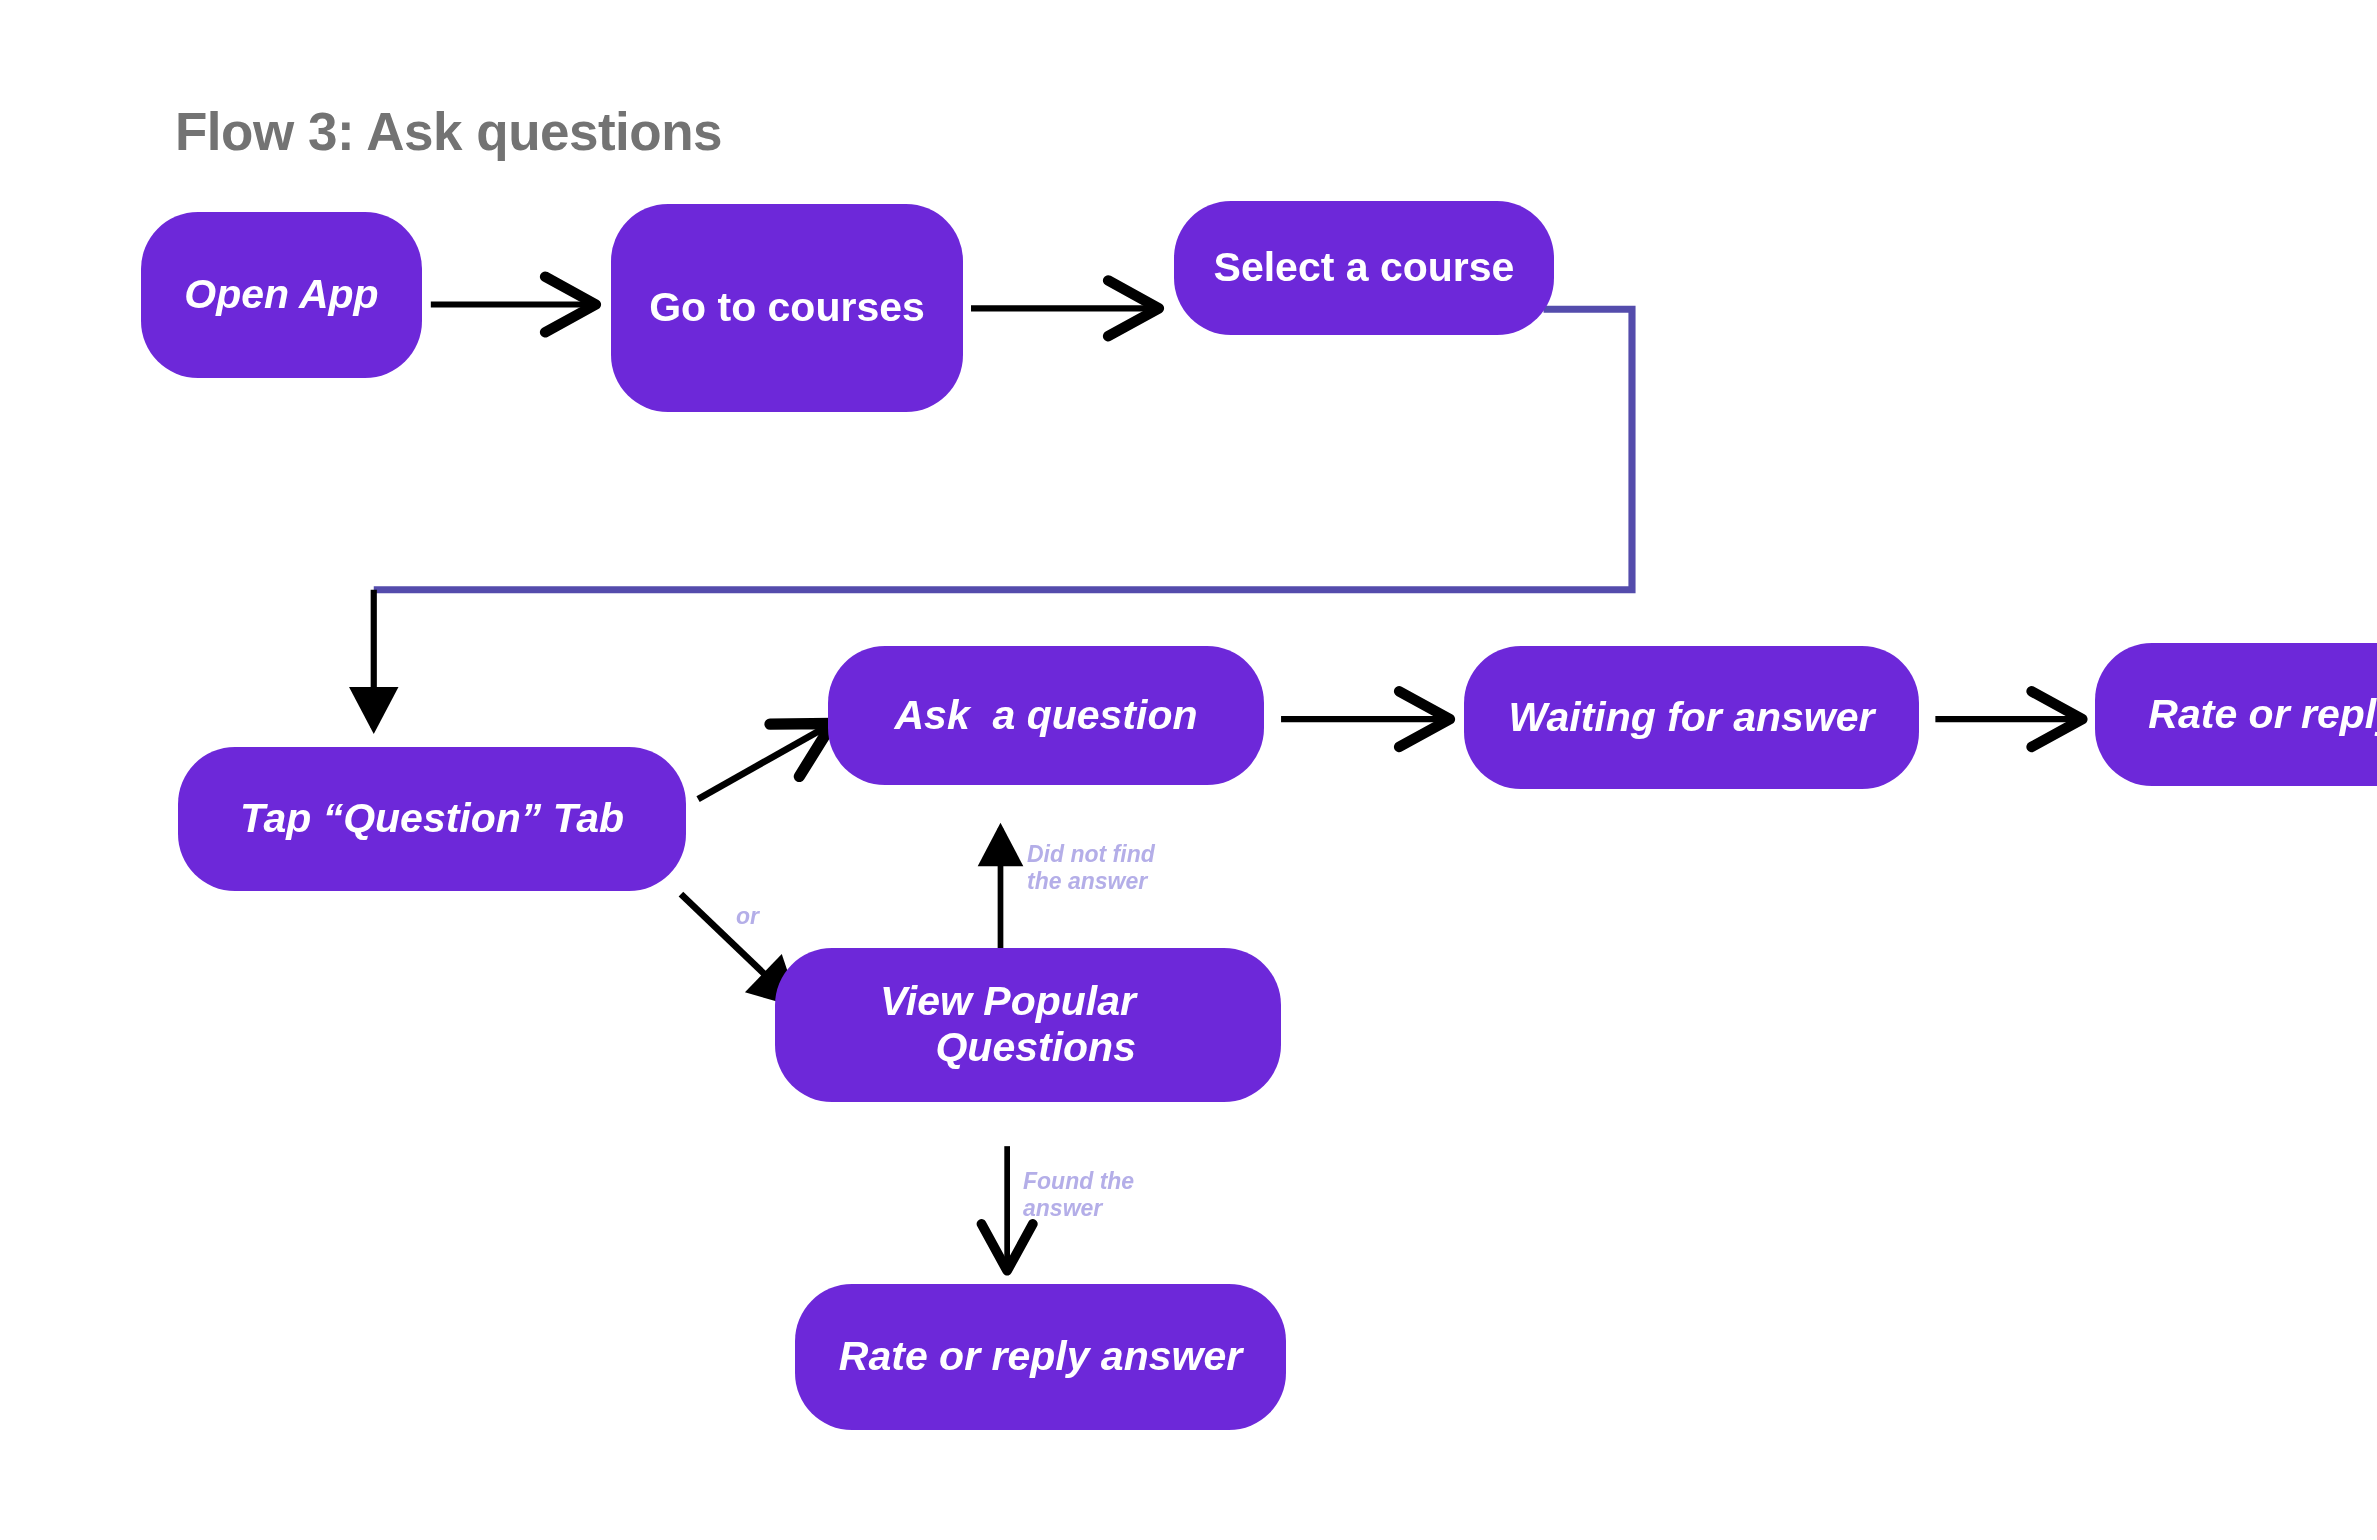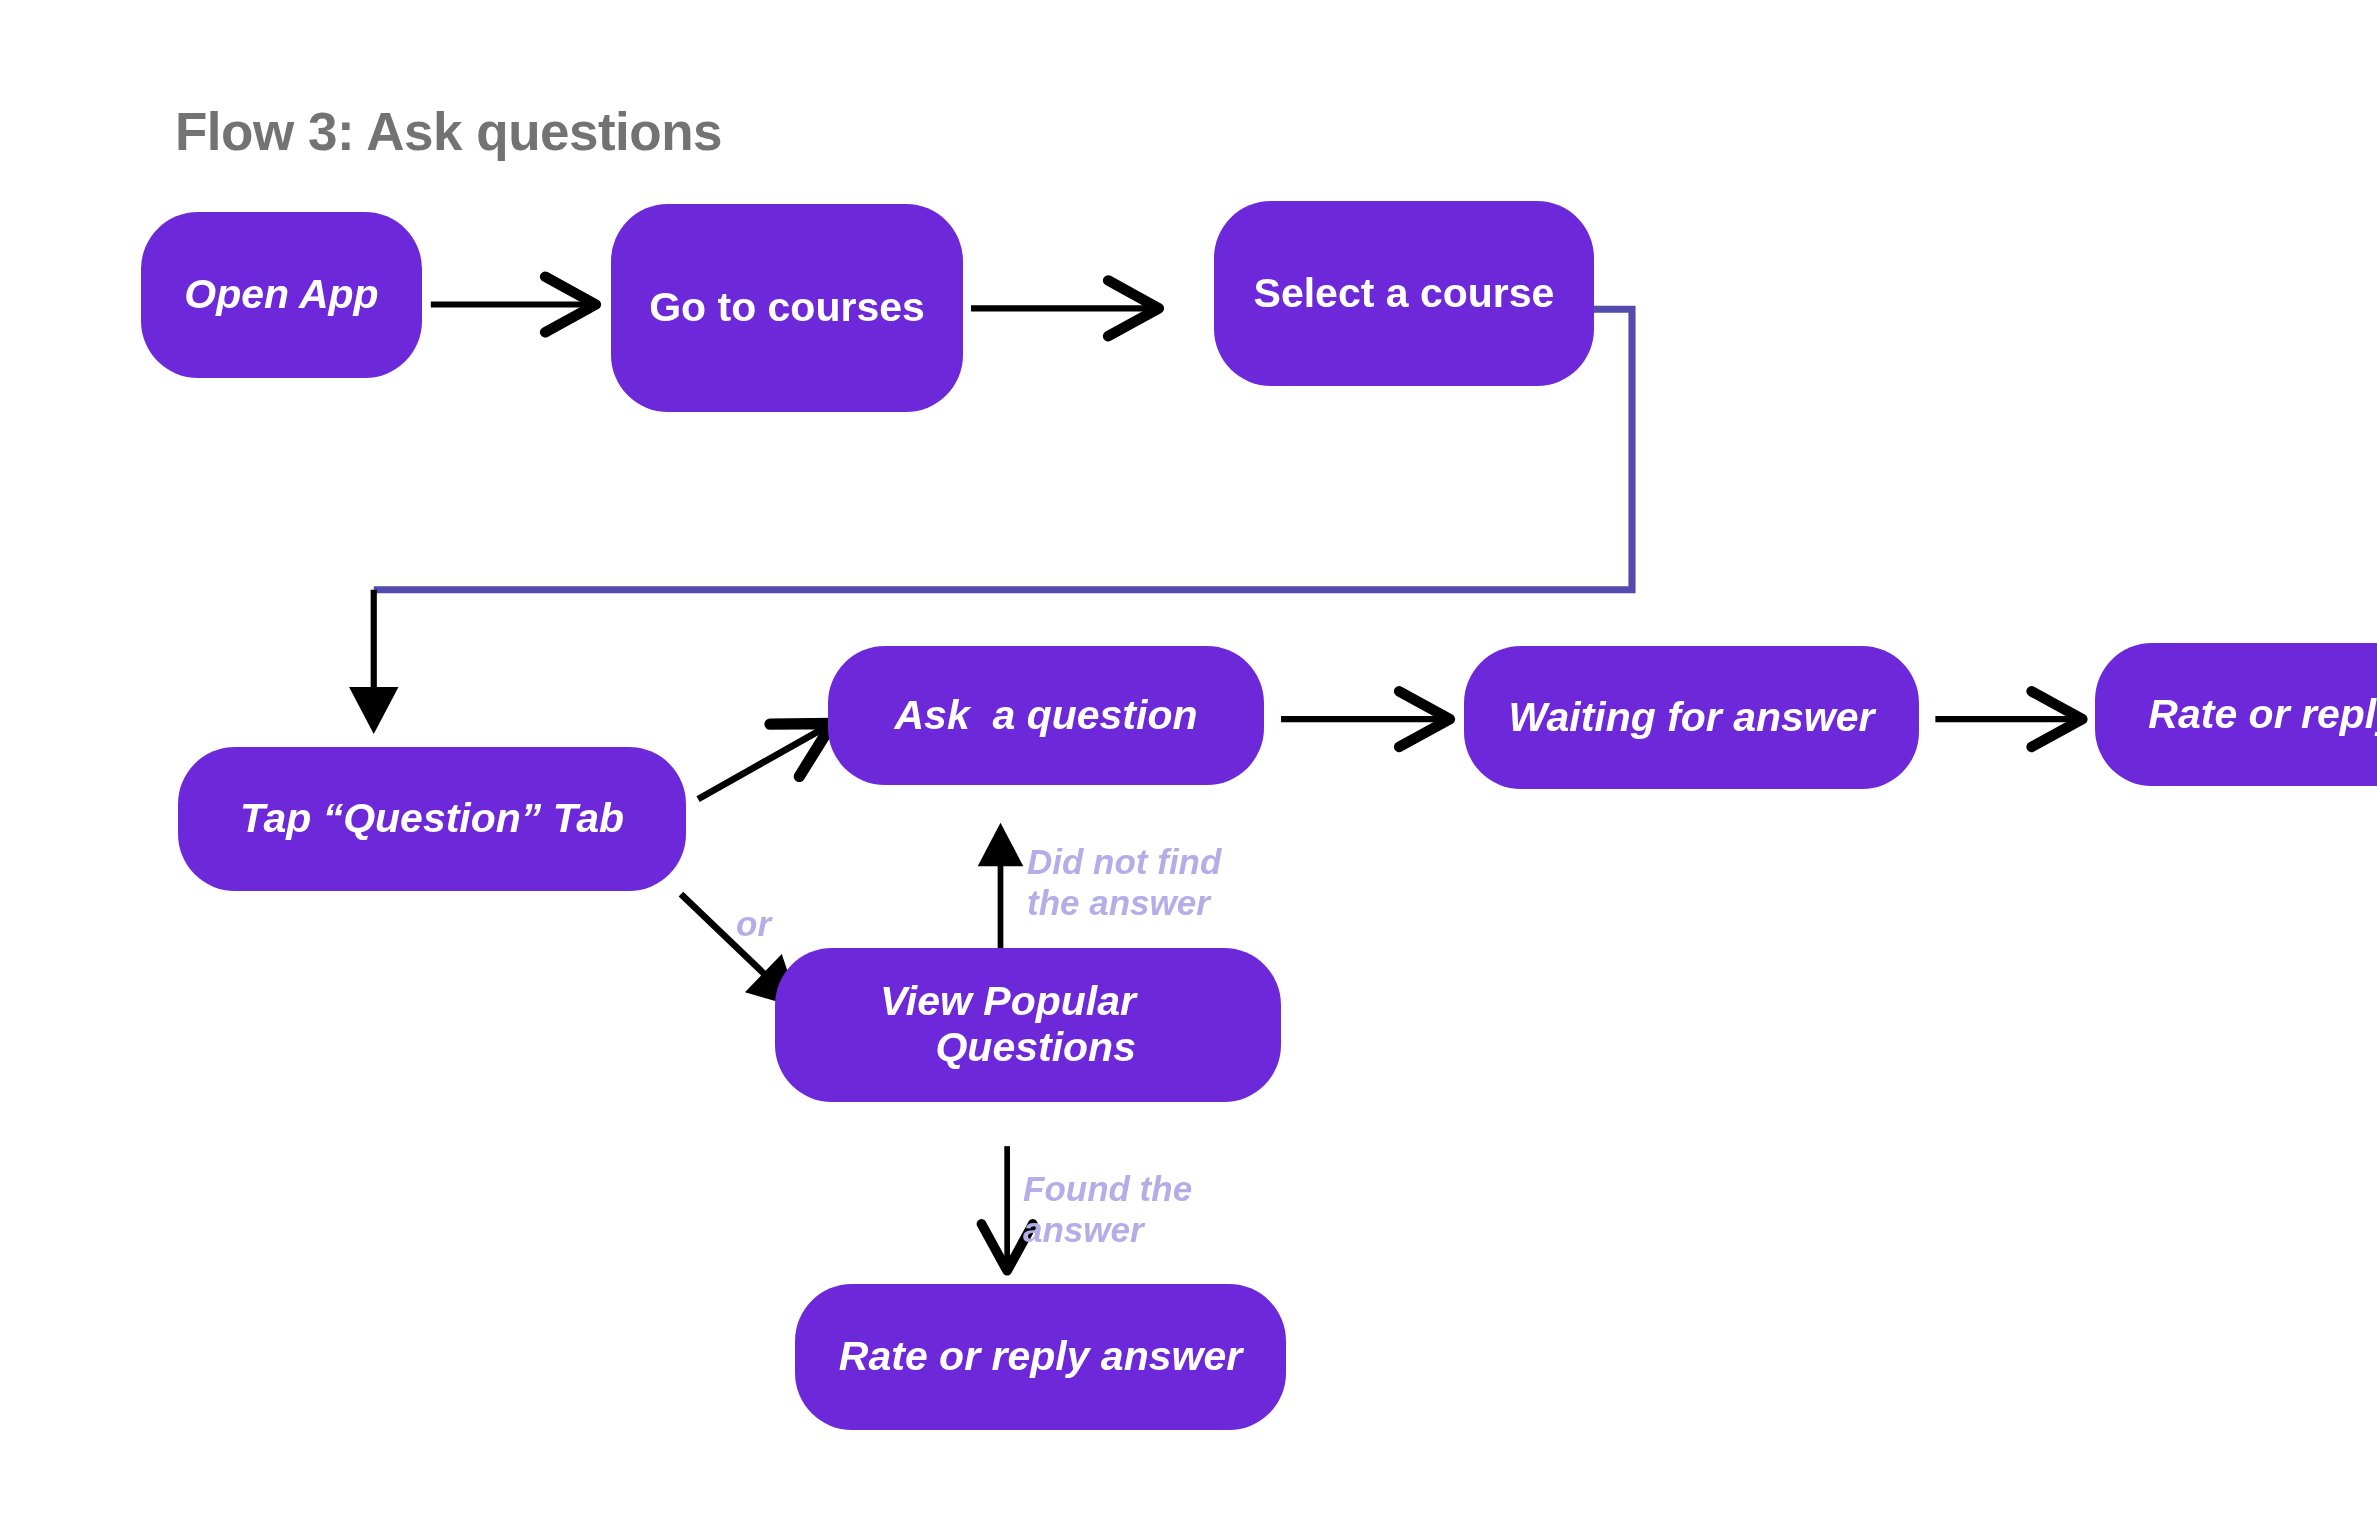--- a/index.html
+++ b/index.html
@@ -54,21 +54,21 @@
     padding: 0 21px;
     font-family: "Liberation Sans", sans-serif;
     white-space: pre-wrap;
   }
   .node.upright { font-style: normal; }
   .edge-label {
     position: absolute;
     color: #B4AEE8;
     font-weight: bold;
     font-style: italic;
-    font-size: 35px;
+    font-size: 23px;
     line-height: 1.18;
     white-space: pre-wrap;
     font-family: "Liberation Sans", sans-serif;
   }
 </style>
 </head>
 <body>
 
 <div id="canvas">
 
@@ -102,21 +102,21 @@
 
     <line x1="4070" y1="1512" x2="4366" y2="1512" stroke="#000000" stroke-width="13" marker-end="url(#arrowhead)"></line>
   </svg>
 
   <div class="diagram-title">Flow 3: Ask questions</div>
 
   <div class="node" style="left:141px; top:212px; width:281px; height:166px;">Open App</div>
 
   <div class="node upright" style="left:611px; top:204px; width:352px; height:208px;">Go to courses</div>
 
-  <div class="node upright" style="left:1174px; top:201px; width:380px; height:185px;margin-left:40px;">Select a course</div>
+  <div class="node upright" style="left:1174px; top:201px; width:380px; height:134px;">Select a course</div>
 
   <div class="node" style="left:828px; top:646px; width:436px; height:139px;">Ask  a question</div>
 
   <div class="node" style="left:178px; top:747px; width:508px; height:144px;">Tap “Question” Tab</div>
 
   <div class="node" style="left:1464px; top:646px; width:455px; height:143px;">Waiting for answer</div>
 
   <div class="node" style="left:2095px; top:643px; width:510px; height:143px;">Rate or reply answer</div>
 
   <div class="node" style="left:775px; top:948px; width:506px; height:154px; justify-content:flex-start; text-align:right; padding-left:105px;">View Popular

